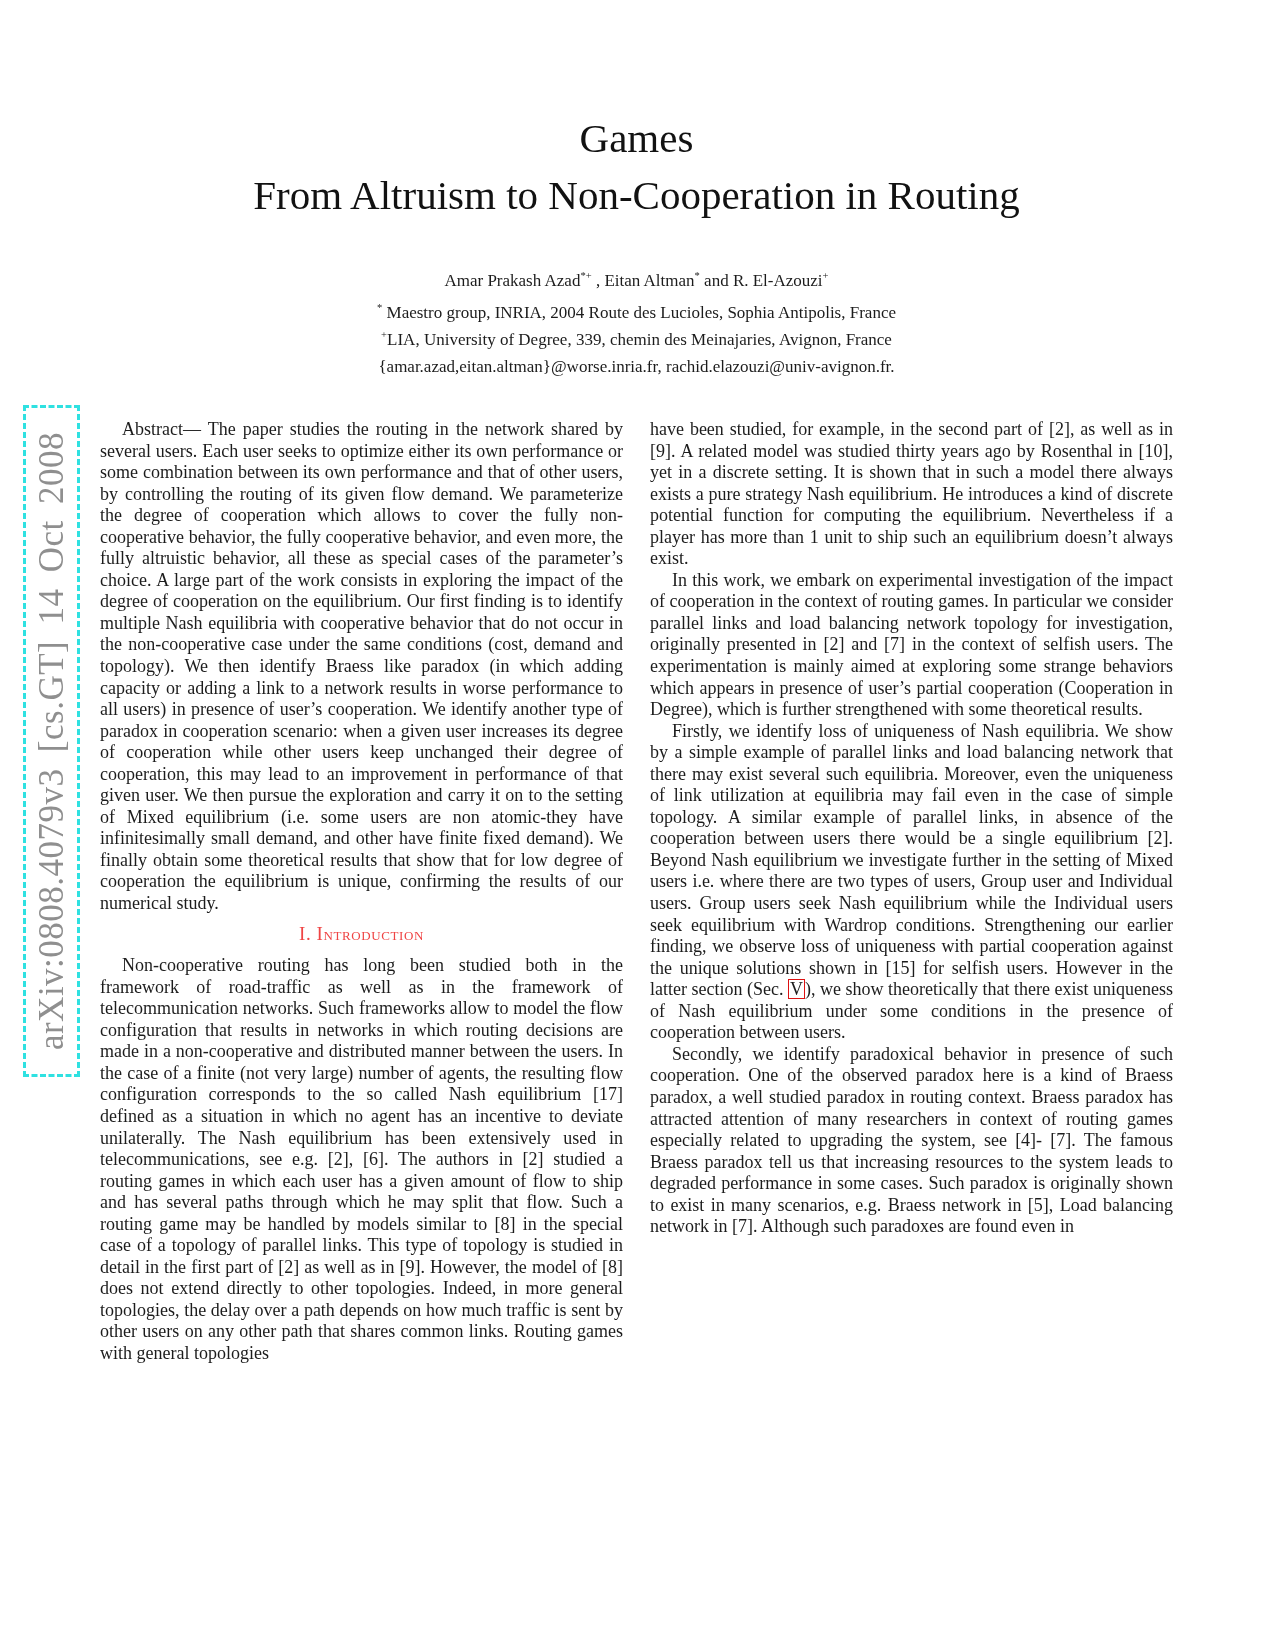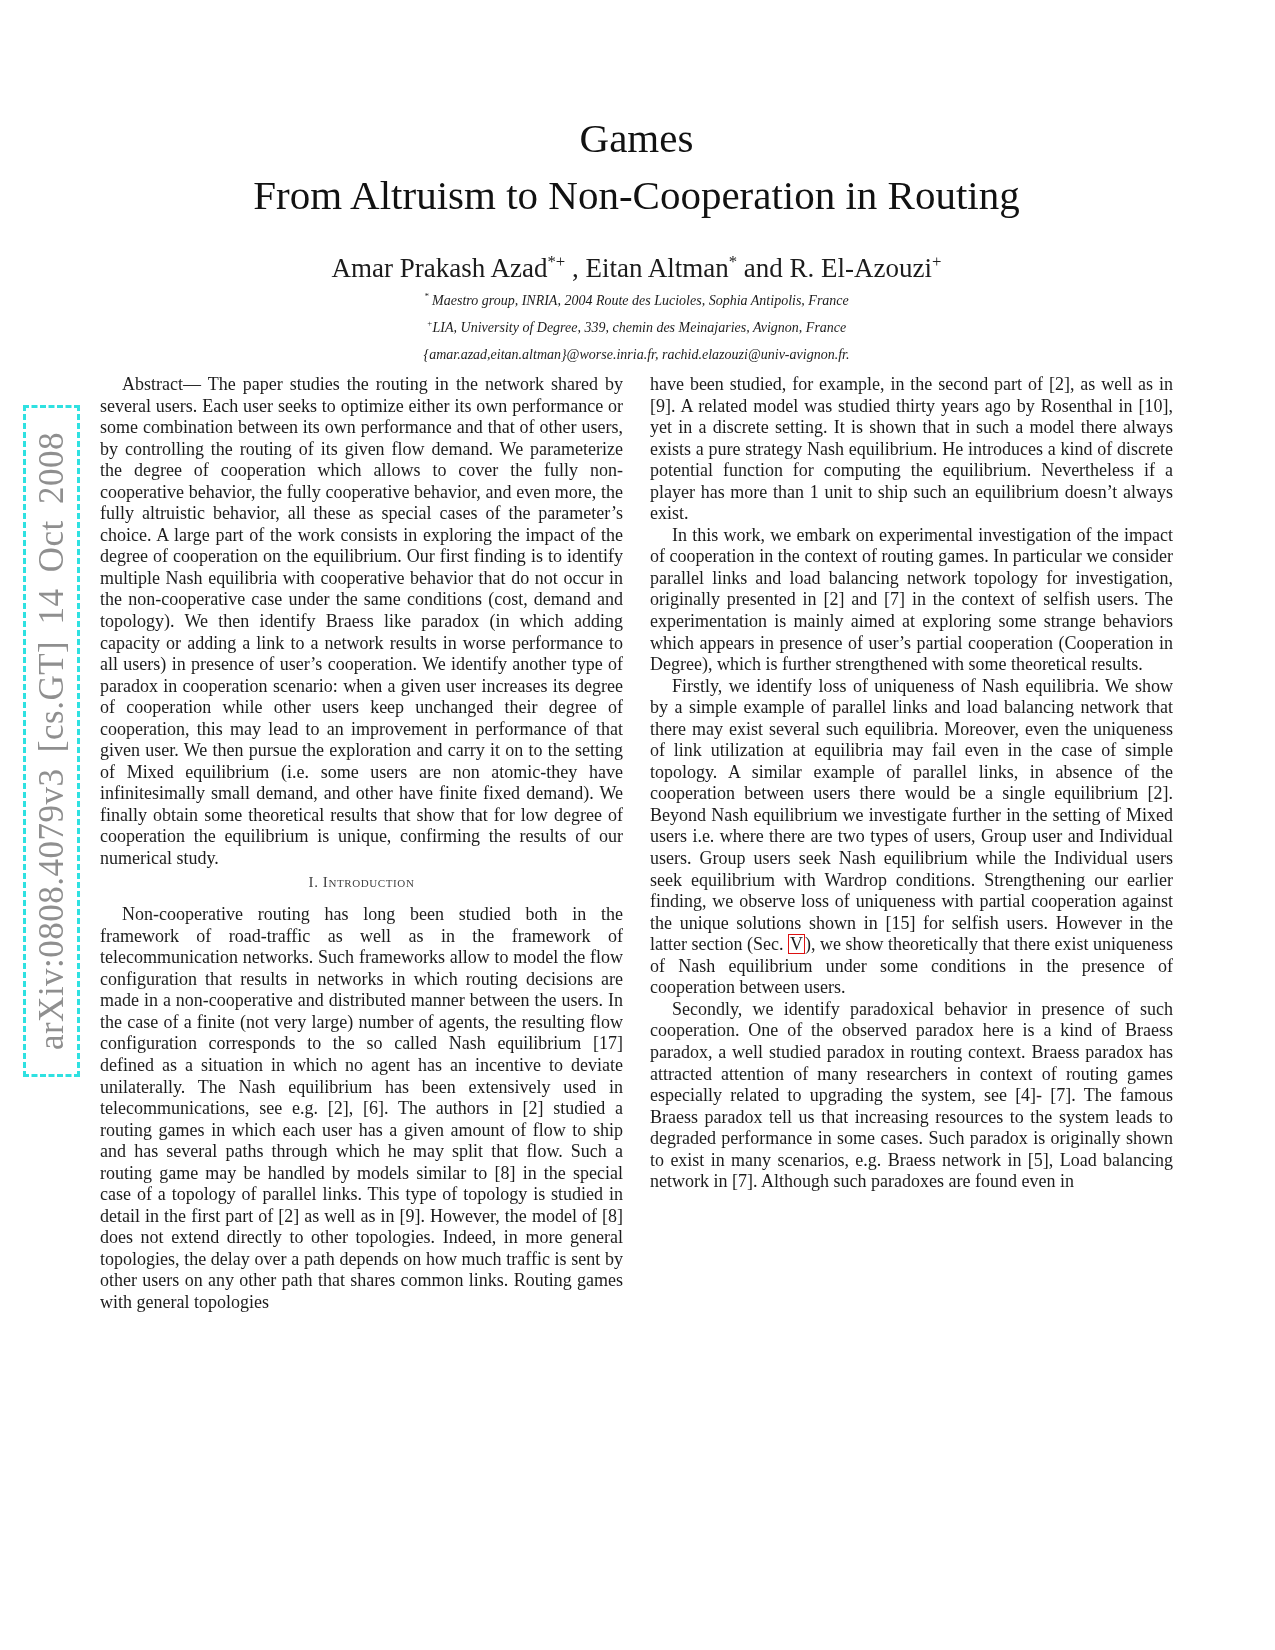--- a/index.html
+++ b/index.html
@@ -45,51 +45,51 @@
     text-align:center;
   }
   .title {
     font-weight:400;
     font-size:41px;
     line-height:1.4;
     color:#121212;
   }
   .title span { display:block; }
   .authors {
-    margin-top:30px;
-    font-size:27px;
+    margin-top:42px;
+    font-size:17px;
     line-height:27px;
   }
-  .affil-block { margin-top:5px; font-size:14px; line-height:27px;font-style:italic; }
+  .affil-block { margin-top:5px; font-size:17px; line-height:27px; }
   sup { font-size:0.62em; vertical-align:super; line-height:0; }
 
   
   .col {
     position:absolute;
-    top:374px;
+    top:419px;
     width:523px;
     font-size:18px;
     line-height:21.55px;
     text-align:justify;
     color:#1c1c1c;
   }
   .col-left  { left:100px; }
   .col-right { left:650px;font-family:Liberation Serif, serif; }
   .col p { text-indent:22px; }
   .col p.noindent { text-indent:0; }
 
   .sec-heading {
     font-weight:400;
-    font-size:15px;
+    font-size:19px;
     text-align:center;
     font-variant:small-caps;
     letter-spacing:0.6px;
-    margin:2px 0 11px 0;
+    margin:8px 0 11px 0;
     text-indent:0;
-    color:#404040;
+    color:#ef4444;
   }
 
   .ref-link {
     border:1.5px solid #dd1111;
     padding:0 1px;
     display:inline-block;
     line-height:18px;
     text-indent:0;
   }
 </style>

